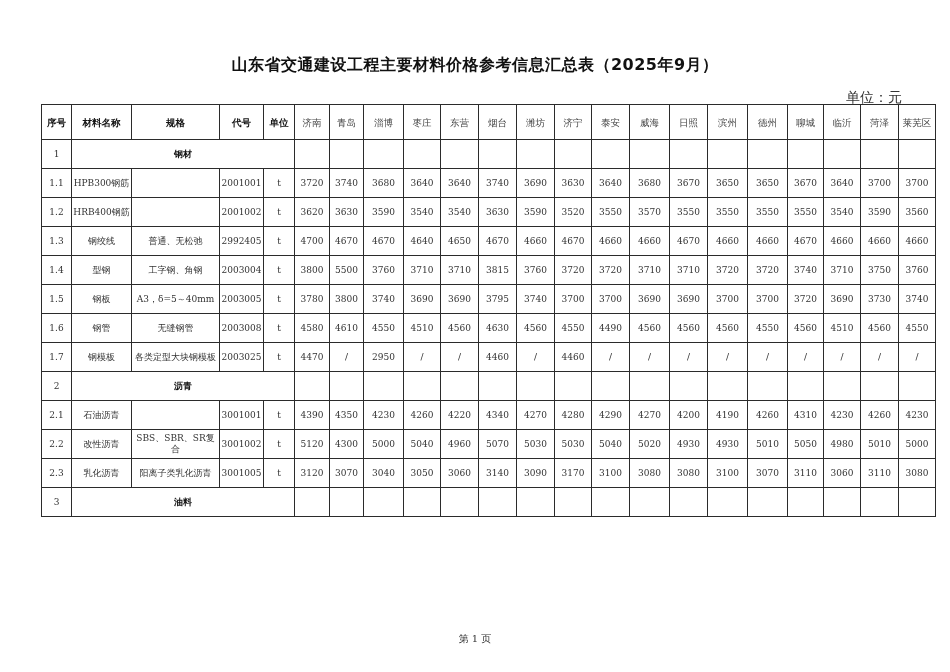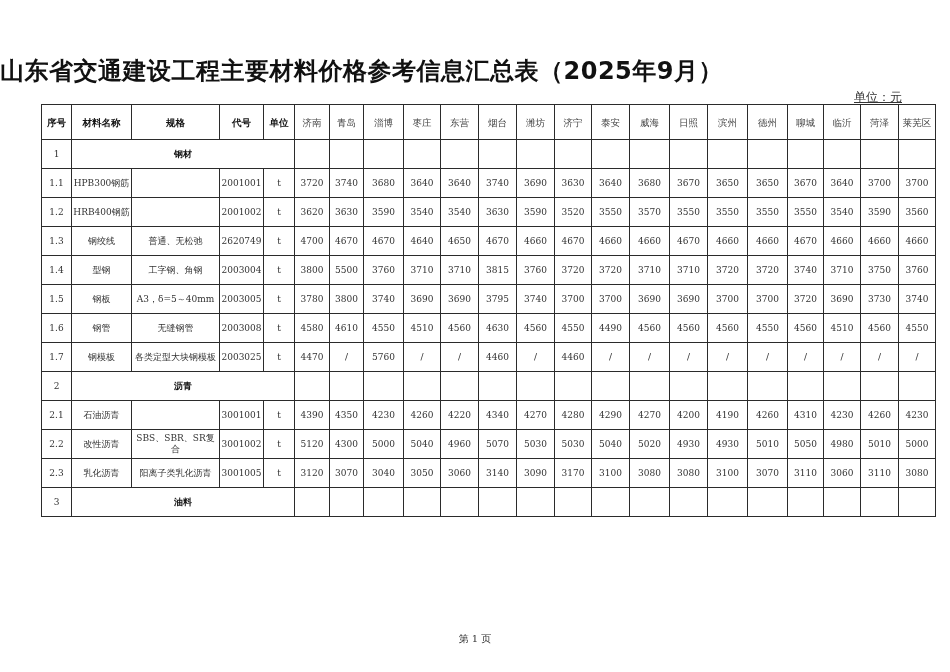--- a/index.html
+++ b/index.html
@@ -1,20 +1,20 @@
 <!DOCTYPE html>
 <html><head>
 <meta charset="utf-8">
 <style>
   html, body { margin:0; padding:0; background:#ffffff; }
   body { width:950px; height:672px; position:relative; overflow:hidden;
          font-family:"DejaVu Serif", "Liberation Serif", serif; color:#1a1a1a; }
-  .title { position:absolute; left:0; top:55px; width:950px; 
-           font-family:"DejaVu Sans", "Liberation Sans", sans-serif; font-size:24px; font-weight:bold; letter-spacing:0.5px; color:#111; }
-  .unit-label { position:absolute; right:48px; top:89px; font-size:12px; color:#333;text-decoration:underline; }
+  .title { position:absolute; left:0; top:55px; width:950px; text-align:center;
+           font-family:"DejaVu Sans", "Liberation Sans", sans-serif; font-size:16px; font-weight:bold; letter-spacing:0.5px; color:#111; }
+  .unit-label { position:absolute; right:48px; top:89px; font-size:14px; color:#333; }
   table.sheet { position:absolute; left:41px; top:104px; border-collapse:collapse; table-layout:fixed; }
   table.sheet td { border:1.4px solid #2b2b2b; text-align:center; vertical-align:middle;
                    font-size:9px; padding:0; line-height:11px; color:#333; overflow:hidden; }
   table.sheet tr.hdr td { height:34px; font-family:"DejaVu Sans", "Liberation Sans", sans-serif; font-weight:bold; font-size:9.5px; color:#111; }
   table.sheet tr.hdr td.city { font-family:"DejaVu Serif", "Liberation Serif", serif; font-weight:normal; color:#444; }
   table.sheet tr.row td { height:28px; }
   table.sheet tr.cat td.catname { font-family:Liberation Serif, serif; font-weight:bold; color:#111; }
   table.sheet td.num { font-size:9px; }
   .footer { position:absolute; left:0; top:632px; width:950px; text-align:center; font-size:10px; color:#333; }
 </style>
@@ -140,21 +140,21 @@
         <td class="num">3550</td>
         <td class="num">3550</td>
         <td class="num">3540</td>
         <td class="num">3590</td>
         <td class="num">3560</td>
       </tr>
       <tr class="row">
         <td>1.3</td>
         <td>钢绞线</td>
         <td>普通、无松弛</td>
-        <td>2620749</td>
+        <td>2992405</td>
         <td>t</td>
         <td class="num">4700</td>
         <td class="num">4670</td>
         <td class="num">4670</td>
         <td class="num">4640</td>
         <td class="num">4650</td>
         <td class="num">4670</td>
         <td class="num">4660</td>
         <td class="num">4670</td>
         <td class="num">4660</td>
@@ -240,21 +240,21 @@
         <td class="num">4550</td>
       </tr>
       <tr class="row">
         <td>1.7</td>
         <td>钢模板</td>
         <td>各类定型大块钢模板</td>
         <td>2003025</td>
         <td>t</td>
         <td class="num">4470</td>
         <td class="num">/</td>
-        <td class="num">5760</td>
+        <td class="num">2950</td>
         <td class="num">/</td>
         <td class="num">/</td>
         <td class="num">4460</td>
         <td class="num">/</td>
         <td class="num">4460</td>
         <td class="num">/</td>
         <td class="num">/</td>
         <td class="num">/</td>
         <td class="num">/</td>
         <td class="num">/</td>

